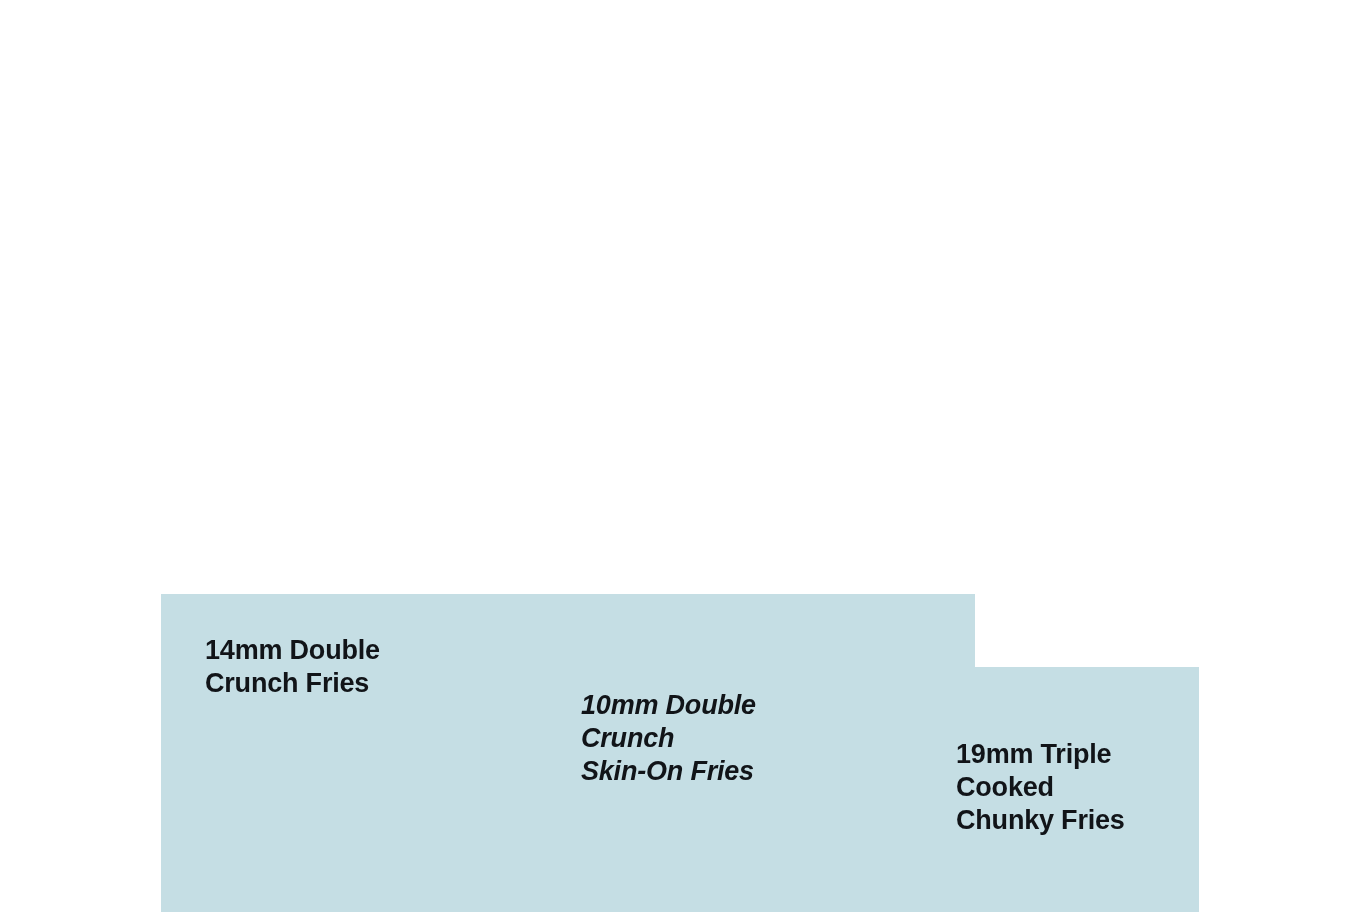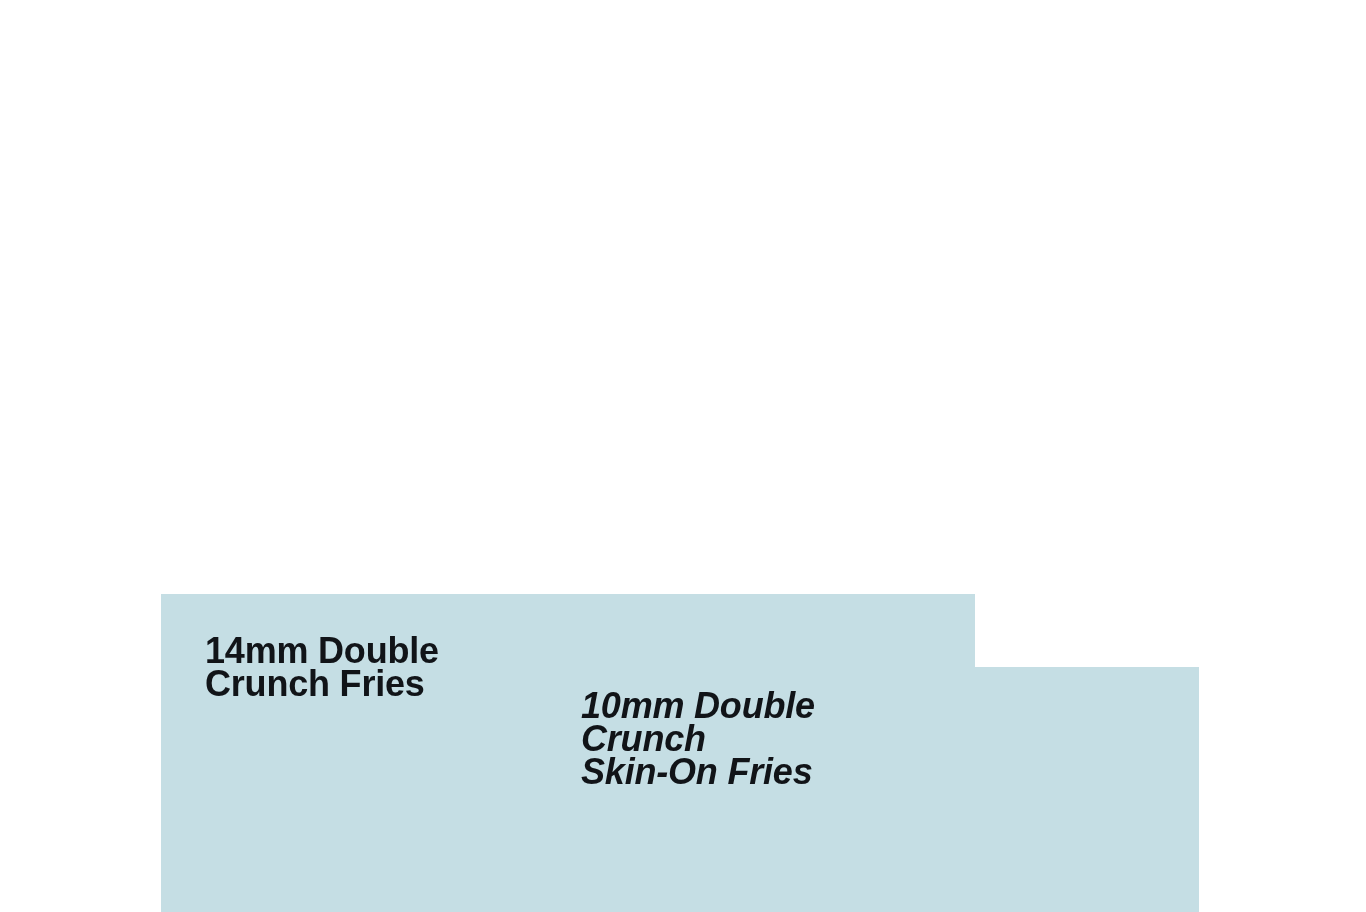--- a/index.html
+++ b/index.html
@@ -44,21 +44,21 @@
     width: 225px;   
     height: 245px;  
   }
 
   
   .label {
     position: absolute;
     color: #111418;
     font-family: "Liberation Sans", sans-serif;
     font-weight: bold;
-    font-size: 36px;
+    font-size: 27px;
     line-height: 33px;
     letter-spacing: -0.2px;
     white-space: pre-line;
     margin: 0;
   }
 
   .label-1 { left: 205px; top: 634px; }
   .label-2 { left: 581px; top: 689px; font-style: italic; }
   .label-3 { left: 956px; top: 738px; }
 </style>
@@ -71,14 +71,17 @@
 
   <div class="step step-2"></div>
 
   <div class="label label-1">14mm Double
 Crunch Fries</div>
 
   <div class="label label-2">10mm Double
 Crunch
 Skin-On Fries</div>
 
+  <div class="label label-3">19mm Triple
+Cooked
+Chunky Fries</div>
 
 </div>
 
 </body></html>

